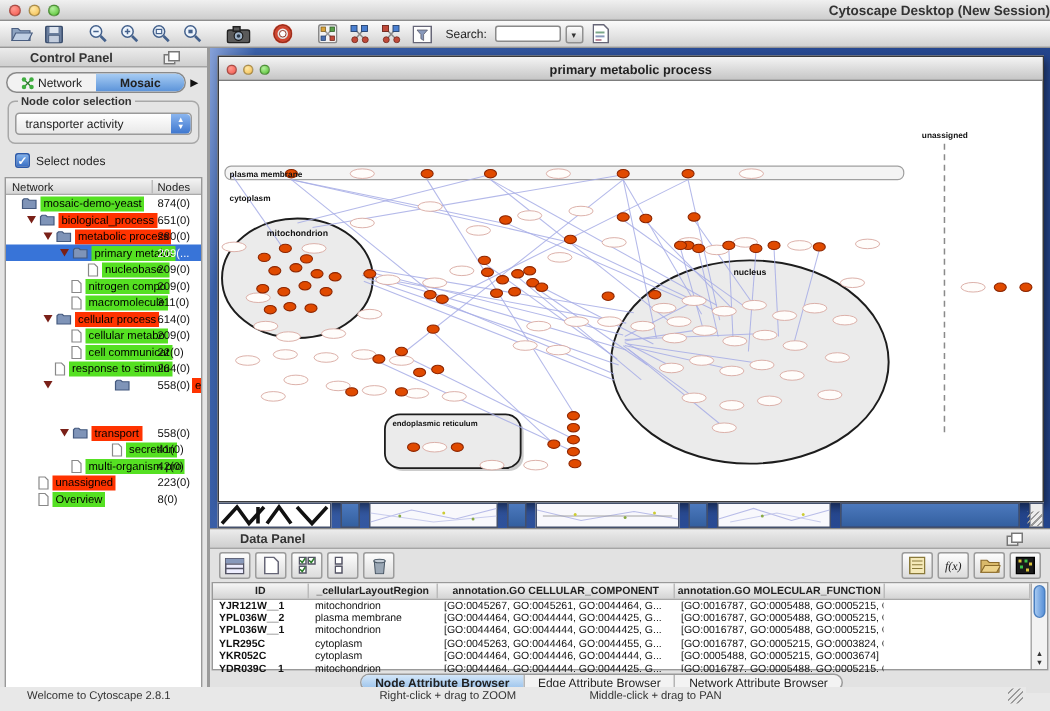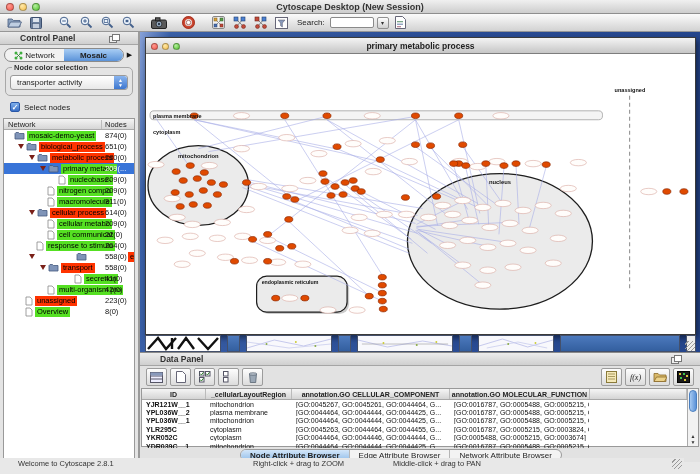--- a/index.html
+++ b/index.html
@@ -7,21 +7,21 @@
   .app{width:700px;height:474px;position:relative;overflow:hidden;background:#e8e8e8;
        font-family:"Liberation Sans",sans-serif;color:#222;}
   
   .titlebar{height:14px;background:linear-gradient(#f0f0f0,#cdcdcd);border-bottom:1px solid #8e8e8e;
             display:flex;align-items:center;position:relative;}
   .lights{position:absolute;left:6px;top:3px;display:flex;gap:5px;}
   .light{width:8px;height:8px;border-radius:50%;border:0.5px solid rgba(0,0,0,.3);}
   .l-red{background:radial-gradient(circle at 35% 30%,#ff9a90,#f4594e);}
   .l-yel{background:radial-gradient(circle at 35% 30%,#ffe9a8,#f5bf4f);}
   .l-grn{background:radial-gradient(circle at 35% 30%,#b6f0a0,#52c22e);}
-  .apptitle{flex:1;text-align:center;font-size:9px;font-weight:bold;color:#333;}
+  .apptitle{flex:1;text-align:right;font-size:9px;font-weight:bold;color:#333;}
   
   .toolbar{height:18px;background:linear-gradient(#fbfbfb,#d2d2d2);border-bottom:1px solid #979797;
            display:flex;align-items:center;padding:0 5px;gap:2px;}
   .tb-btn{height:16px;min-width:19px;display:flex;align-items:center;justify-content:center;}
   .tb-sep{width:7px;height:14px;}
   .search-lbl{font-size:8px;color:#222;margin:0 3px 0 4px;}
   .search-inp{width:44px;height:11px;font-size:8px;border:1px solid #8a8a8a;border-radius:2px;background:#fff;padding:0 2px;font-family:"Liberation Sans",sans-serif;}
   .dd-btn{width:12px;height:12px;margin-left:1px;background:linear-gradient(#fdfdfd,#cfcfcf);
           border:1px solid #909090;border-radius:2px;font-size:6px;display:flex;align-items:center;justify-content:center;color:#333;}
   
@@ -400,21 +400,21 @@
             <div class="tree-row" style="padding-left: 25px; gap: 39px;">
               <span class="expander"></span>
               <span class="tree-icon">
                 <svg width="11" height="9">
                   <path d="M1,8 V2.5 L2,1.5 H4.5 L5.5,2.5 H10 V8 Z" fill="#7f94b8" stroke="#44597e" stroke-width="0.8"></path>
                 </svg>
               </span>
               <span class="tree-label red">establishment of lo</span>
               <span class="tree-count">558(0)</span>
             </div>
-            <div class="tree-row" style="padding-left: 36px;">
+            <div class="tree-row" style="padding-left: 36px; margin-top: 21px;">
               <span class="expander"></span>
               <span class="tree-icon">
                 <svg width="11" height="9">
                   <path d="M1,8 V2.5 L2,1.5 H4.5 L5.5,2.5 H10 V8 Z" fill="#7f94b8" stroke="#44597e" stroke-width="0.8"></path>
                 </svg>
               </span>
               <span class="tree-label red">transport</span>
               <span class="tree-count">558(0)</span>
             </div>
             <div class="tree-row" style="padding-left: 63px;">

